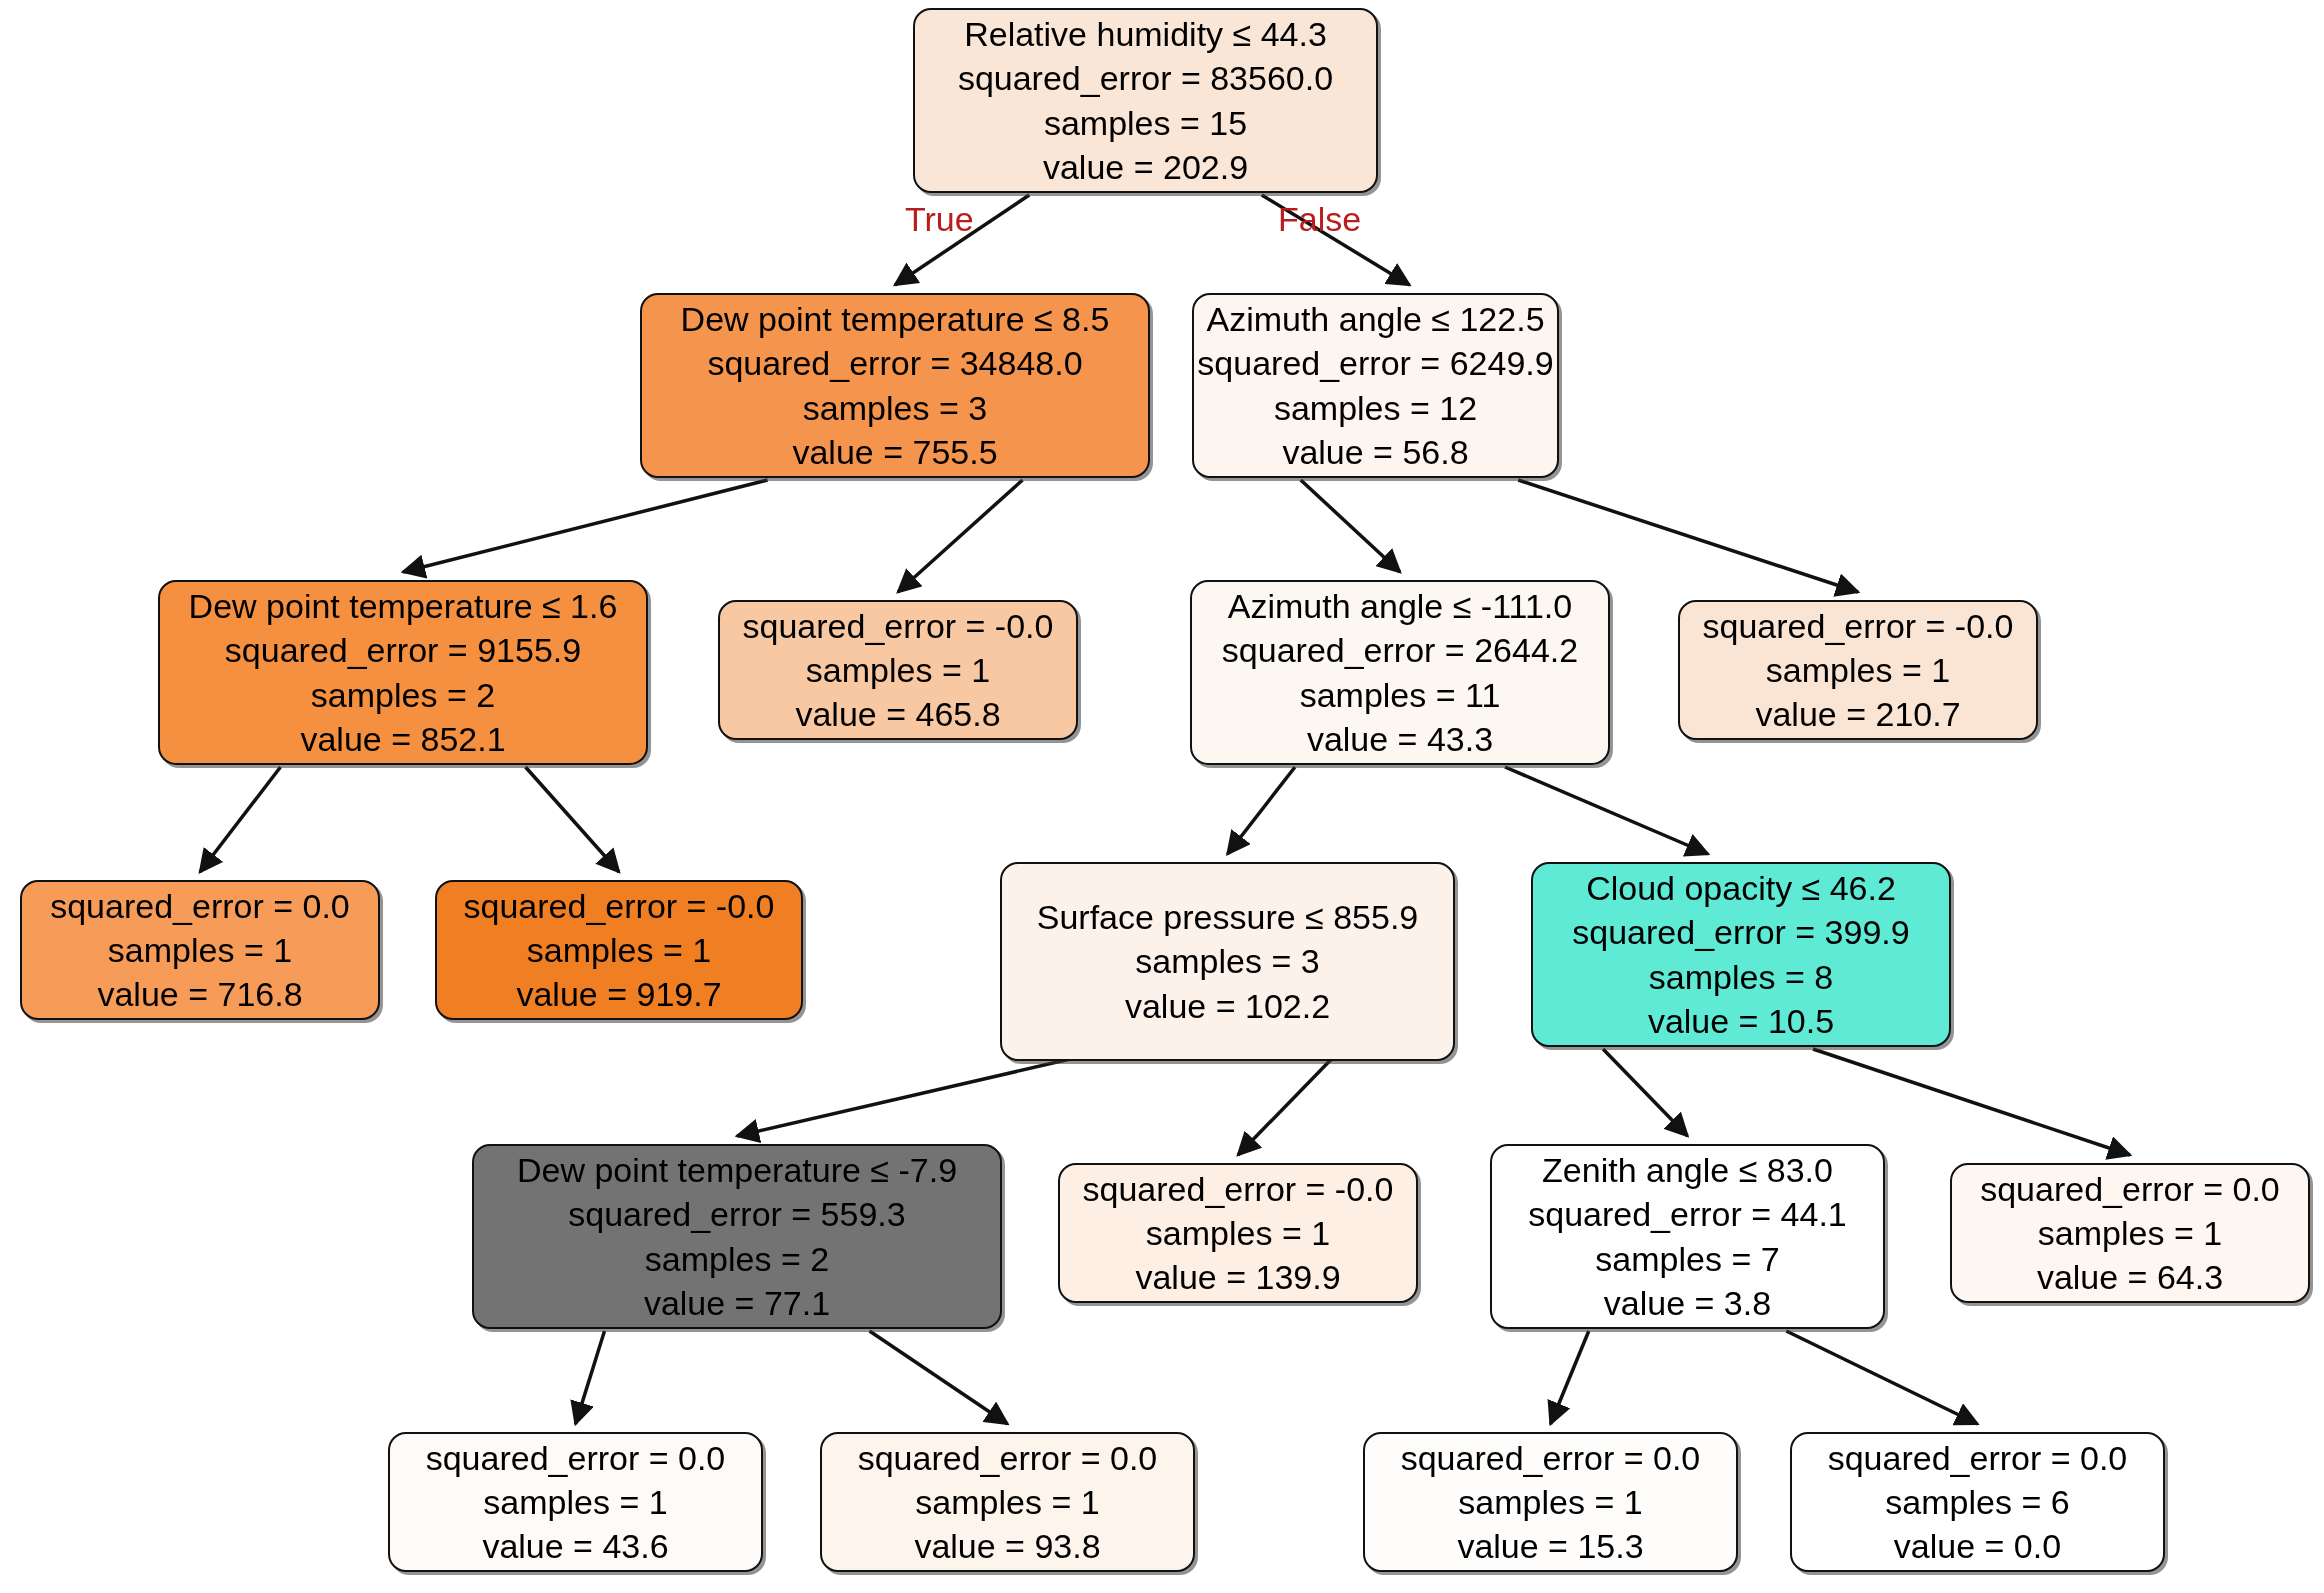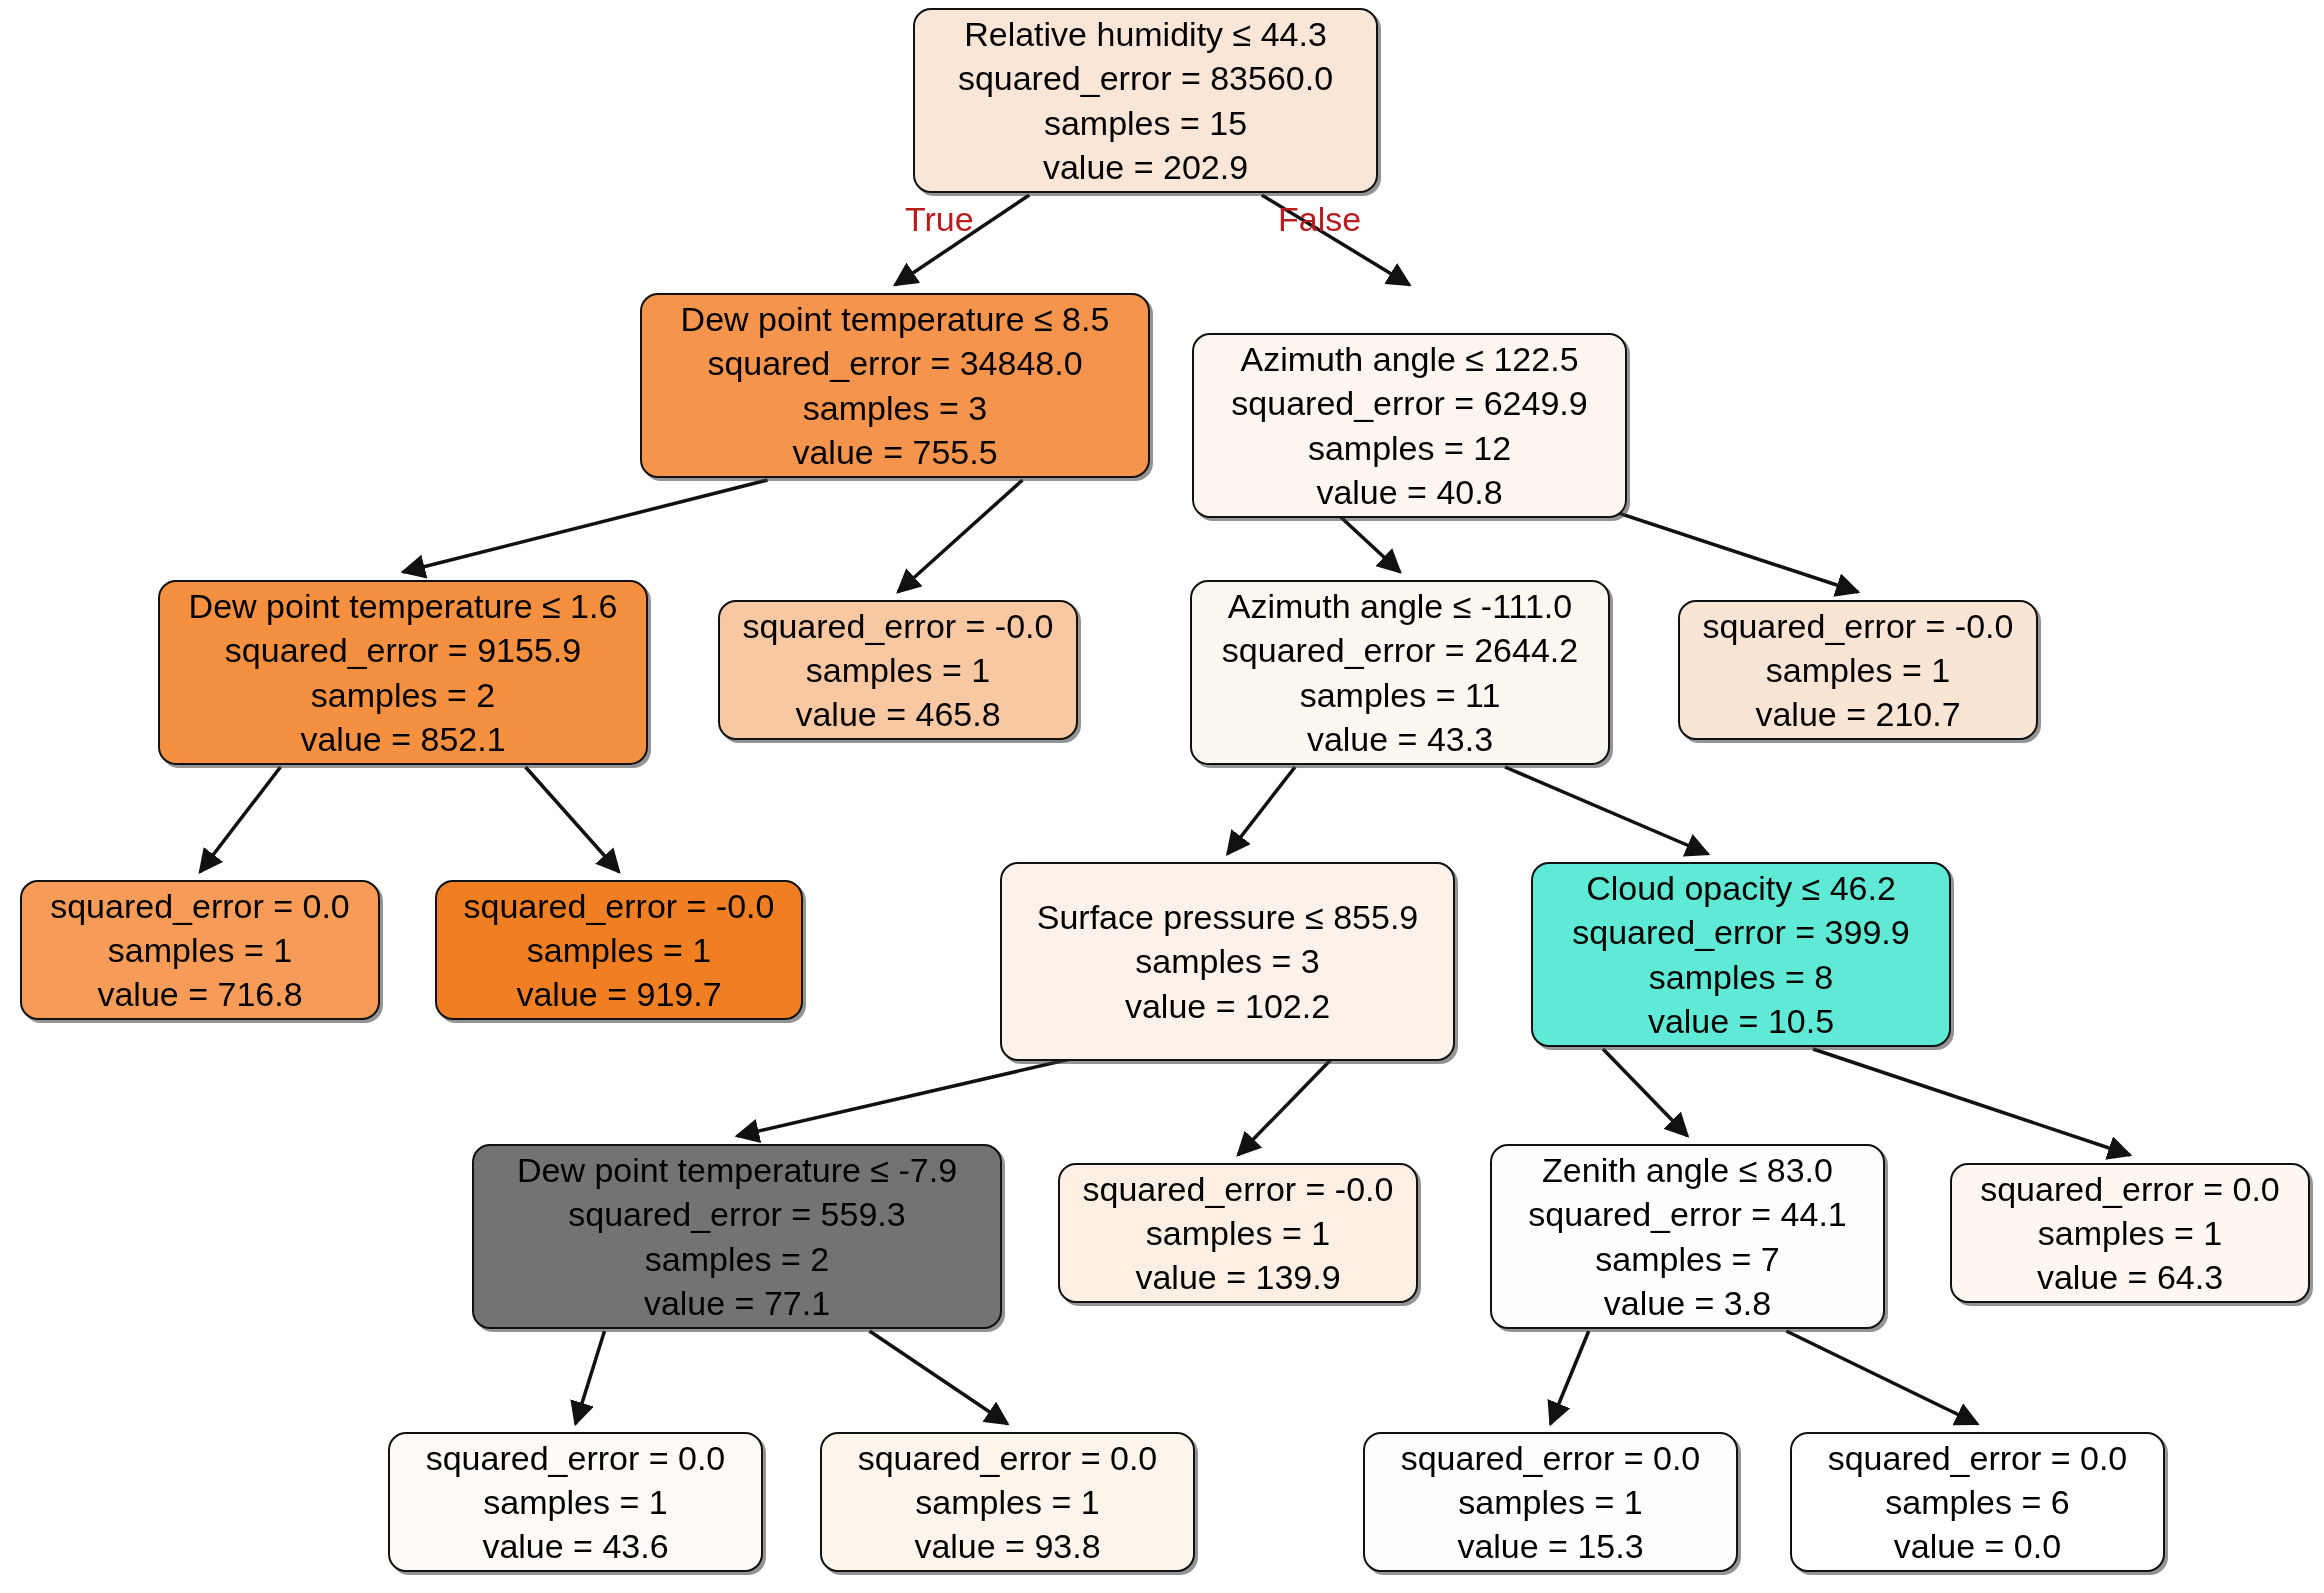--- a/index.html
+++ b/index.html
@@ -89,25 +89,25 @@
         <div class="line">squared_error = 83560.0</div>
         <div class="line">samples = 15</div>
         <div class="line">value = 202.9</div>
       </div>
       <div class="node" style="left: 640px; top: 293px; width: 510px; height: 185px; background: rgb(245, 148, 76);">
         <div class="line">Dew point temperature ≤ 8.5</div>
         <div class="line">squared_error = 34848.0</div>
         <div class="line">samples = 3</div>
         <div class="line">value = 755.5</div>
       </div>
-      <div class="node" style="left: 1192px; top: 293px; width: 435px; height: 185px; background: rgb(253, 245, 240); margin-top: 40px;">
+      <div class="node" style="left: 1192px; top: 293px; width: 367px; height: 185px; background: rgb(253, 245, 240);">
         <div class="line">Azimuth angle ≤ 122.5</div>
         <div class="line">squared_error = 6249.9</div>
         <div class="line">samples = 12</div>
-        <div class="line">value = 40.8</div>
+        <div class="line">value = 56.8</div>
       </div>
       <div class="node" style="left: 158px; top: 580px; width: 490px; height: 185px; background: rgb(244, 144, 63);">
         <div class="line">Dew point temperature ≤ 1.6</div>
         <div class="line">squared_error = 9155.9</div>
         <div class="line">samples = 2</div>
         <div class="line">value = 852.1</div>
       </div>
       <div class="node" style="left: 718px; top: 600px; width: 360px; height: 140px; background: rgb(248, 200, 162);">
         <div class="line">squared_error = -0.0</div>
         <div class="line">samples = 1</div>

